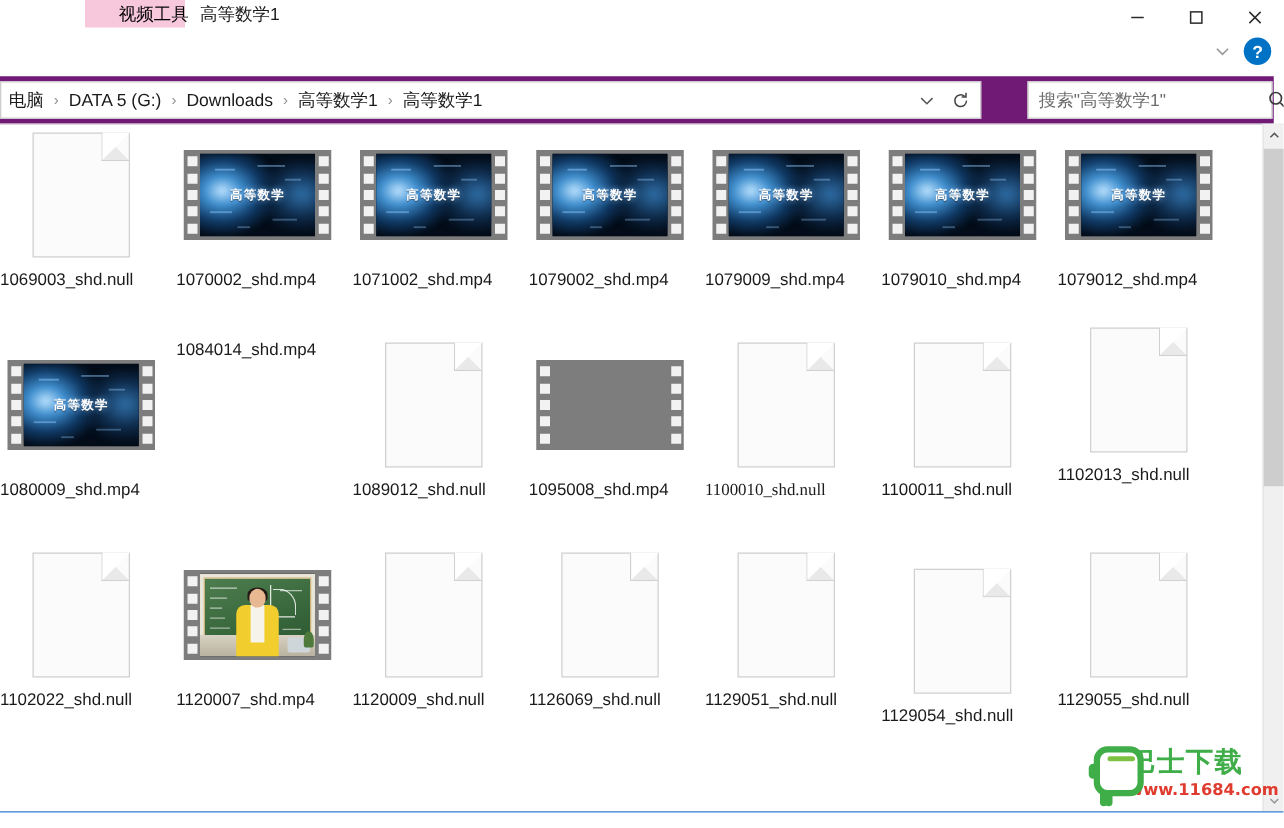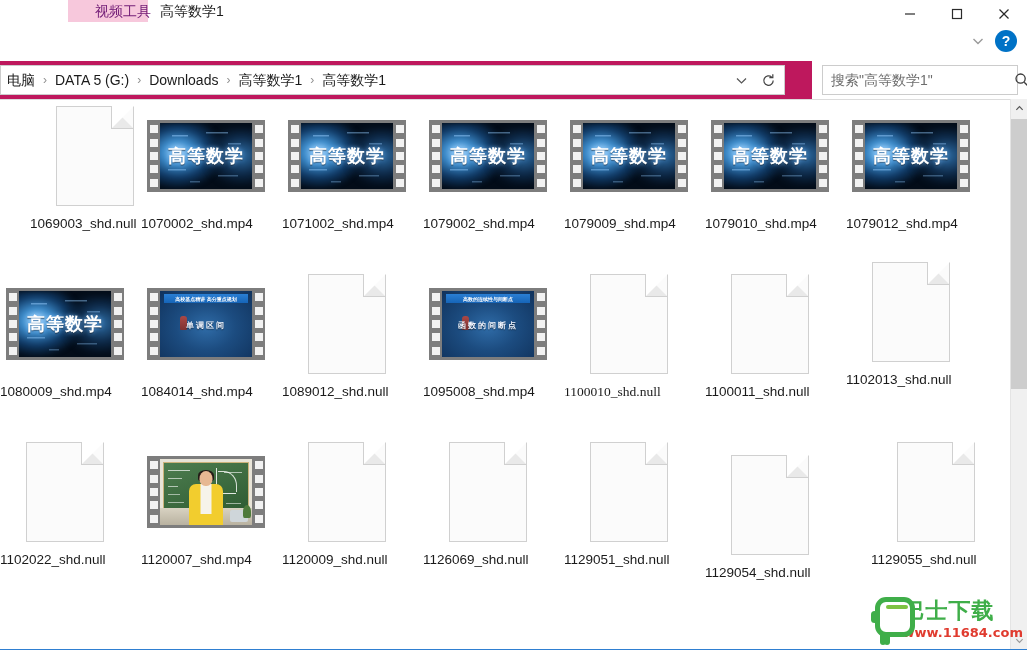--- a/index.html
+++ b/index.html
@@ -22,21 +22,21 @@
   .titlebar {
     position: absolute; left: 0; top: 0; width: 1027px; height: 28px;
     background: #ffffff;
   }
   .ctx-tab-group {
     position: absolute; left: 68px; top: 0; width: 80px; height: 22px;
     background: #f7c8dc;
     display: flex; align-items: center; justify-content: center;
   }
   .ctx-tab-group-label {
-    font-size: 14px; color: #701a75; white-space: nowrap;
+    font-size: 14px; color: #000000; white-space: nowrap;
     line-height: 1;
     margin-left: 30px;
   }
   .win-title {
     position: absolute; left: 160px; top: 2px;
     font-size: 14px; color: #1a1a1a; line-height: 18px;
   }
   .win-buttons {
     position: absolute; right: 0; top: 0; height: 28px;
     display: flex;
@@ -86,22 +86,22 @@
   .help-btn {
     width: 22px; height: 22px; border-radius: 50%;
     background: #0072c6; color: #ffffff;
     font-size: 14px; font-weight: bold;
     display: flex; align-items: center; justify-content: center;
     margin-right: 6px; cursor: default;
   }
 
   
   .addressbar {
-    position: absolute; left: 0; top: 61px; width: 812px; height: 38px;
-    background: #be185d;
+    position: absolute; left: 0; top: 61px; width: 1019px; height: 38px;
+    background: #701a75;
     display: flex; align-items: center;
   }
   .crumbs {
     position: absolute; left: 0; top: 4px; width: 785px; height: 30px;
     border: 1px solid #cccccc; background: #ffffff;
     display: flex; align-items: center;
     padding-left: 2px;
   }
   .crumb {
     font-size: 14px; color: #1a1a1a; padding: 0 4px; line-height: 28px;
@@ -231,21 +231,21 @@
       linear-gradient(90deg, rgba(150,205,255,.9) 0 16px, transparent 16px) 12px 12px/100% 1.5px no-repeat,
       linear-gradient(90deg, rgba(150,205,255,.8) 0 22px, transparent 22px) 46px 9px/100% 1.5px no-repeat,
       linear-gradient(90deg, rgba(150,205,255,.7) 0 13px, transparent 13px) 68px 20px/100% 1.5px no-repeat,
       linear-gradient(90deg, rgba(150,205,255,.8) 0 18px, transparent 18px) 8px 46px/100% 1.5px no-repeat,
       linear-gradient(90deg, rgba(150,205,255,.6) 0 20px, transparent 20px) 58px 52px/100% 1.5px no-repeat,
       linear-gradient(90deg, rgba(150,205,255,.6) 0 10px, transparent 10px) 30px 58px/100% 1.5px no-repeat;
   }
   .tn-math .tn-title {
     position: absolute; left: 0; right: 0; top: 50%; transform: translateY(-50%);
     text-align: center;
-    color: #ffffff; font-size: 18px; font-weight: bold;
+    color: #ffffff; font-size: 10px; font-weight: bold;
     letter-spacing: 1px;
     text-shadow: 0 0 5px rgba(120,190,255,.95), 0 1px 1px rgba(0,0,0,.7);
     font-family: "DejaVu Sans", sans-serif;
   }
 
   
   .tn-slide { position: absolute; inset: 0;
     background: radial-gradient(ellipse at 50% 55%, #2f6ca8 0%, #1c4c80 45%, #10325c 100%); }
   .tn-slide .band {
     position: absolute; left: 4px; right: 4px; top: 3px; height: 9px;
@@ -468,21 +468,21 @@
         <svg width="16" height="16" viewBox="0 0 16 16">
           <circle cx="6.6" cy="6.6" r="4.6" fill="none" stroke="#3a3a3a" stroke-width="1.3"></circle>
           <line x1="10.2" y1="10.2" x2="14.5" y2="14.5" stroke="#3a3a3a" stroke-width="1.3"></line>
         </svg>
       </div>
     </div>
   </div>
 
   <div class="content">
     <div class="file-grid" id="file-grid">
-        <div class="cell" style="left: 0px; top: 0px; margin-left: 30px;">
+        <div class="cell" style="left: 0px; top: 0px;">
           <div class="thumb-wrap">
             <div class="doc-icon">
               <span class="doc-fold"></span>
             </div>
           </div>
           <div class="fname">1069003_shd.null</div>
         </div>
         <div class="cell" style="left: 141px; top: 0px;">
           <div class="thumb-wrap">
             <div class="film">
@@ -680,82 +680,46 @@
                   <div class="glow2"></div>
                   <div class="codebits"></div>
                   <div class="tn-title">高等数学</div>
                 </div>
               </div>
             </div>
           </div>
           <div class="fname">1080009_shd.mp4</div>
         </div>
         <div class="cell" style="left: 141px; top: 168px;">
+          <div class="fname">1084014_shd.mp4</div>
+        </div>
+        <div class="cell" style="left: 282px; top: 168px;">
+          <div class="thumb-wrap">
+            <div class="doc-icon">
+              <span class="doc-fold"></span>
+            </div>
+          </div>
+          <div class="fname">1089012_shd.null</div>
+        </div>
+        <div class="cell" style="left: 423px; top: 168px;">
           <div class="thumb-wrap">
             <div class="film">
               <div class="film-holes left">
                 <i></i>
                 <i></i>
                 <i></i>
                 <i></i>
                 <i></i>
               </div>
               <div class="film-holes right">
                 <i></i>
                 <i></i>
                 <i></i>
                 <i></i>
                 <i></i>
-              </div>
-              <div class="film-img">
-                <div class="tn-slide">
-                  <div class="band">
-                    <span>高校基点精讲 高分重点规划</span>
-                  </div>
-                  <div class="figure"></div>
-                  <div class="body-txt">单调区间</div>
-                </div>
-              </div>
-            </div>
-          </div>
-          <div class="fname">1084014_shd.mp4</div>
-        </div>
-        <div class="cell" style="left: 282px; top: 168px;">
-          <div class="thumb-wrap">
-            <div class="doc-icon">
-              <span class="doc-fold"></span>
-            </div>
-          </div>
-          <div class="fname">1089012_shd.null</div>
-        </div>
-        <div class="cell" style="left: 423px; top: 168px;">
-          <div class="thumb-wrap">
-            <div class="film">
-              <div class="film-holes left">
-                <i></i>
-                <i></i>
-                <i></i>
-                <i></i>
-                <i></i>
-              </div>
-              <div class="film-holes right">
-                <i></i>
-                <i></i>
-                <i></i>
-                <i></i>
-                <i></i>
-              </div>
-              <div class="film-img">
-                <div class="tn-slide">
-                  <div class="band">
-                    <span>高数的连续性与间断点</span>
-                  </div>
-                  <div class="figure"></div>
-                  <div class="body-txt">函数的间断点</div>
-                </div>
               </div>
             </div>
           </div>
           <div class="fname">1095008_shd.mp4</div>
         </div>
         <div class="cell" style="left: 564px; top: 168px; font-family: Liberation Serif, serif;">
           <div class="thumb-wrap">
             <div class="doc-icon">
               <span class="doc-fold"></span>
             </div>
@@ -847,21 +811,21 @@
           <div class="fname">1129051_shd.null</div>
         </div>
         <div class="cell" style="left: 705px; top: 349px;">
           <div class="thumb-wrap">
             <div class="doc-icon">
               <span class="doc-fold"></span>
             </div>
           </div>
           <div class="fname">1129054_shd.null</div>
         </div>
-        <div class="cell" style="left: 846px; top: 336px; margin-left: 25px;">
+        <div class="cell" style="left: 846px; top: 336px;">
           <div class="thumb-wrap">
             <div class="doc-icon">
               <span class="doc-fold"></span>
             </div>
           </div>
           <div class="fname">1129055_shd.null</div>
         </div>
       </div>
   </div>
 

